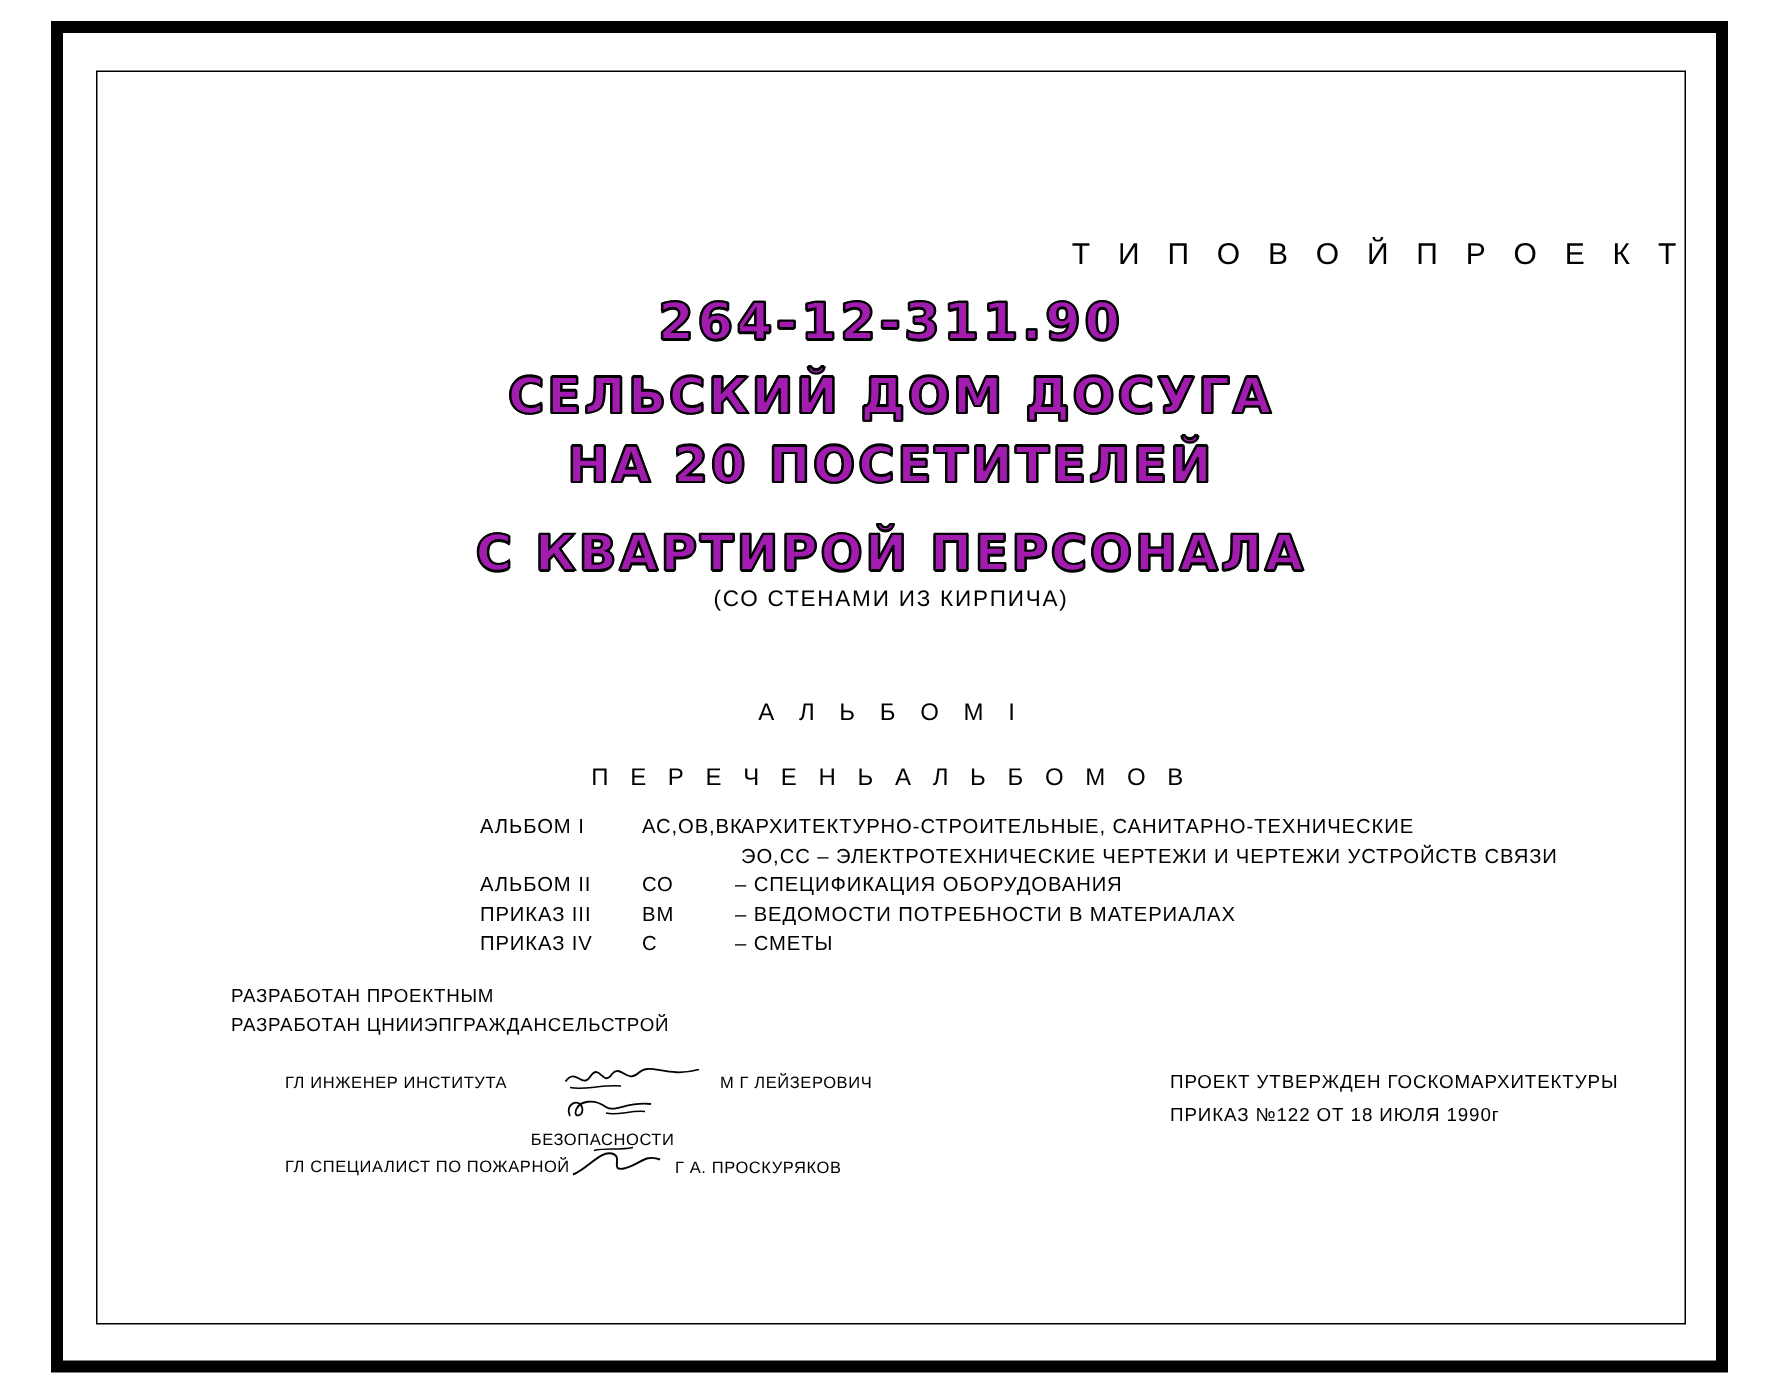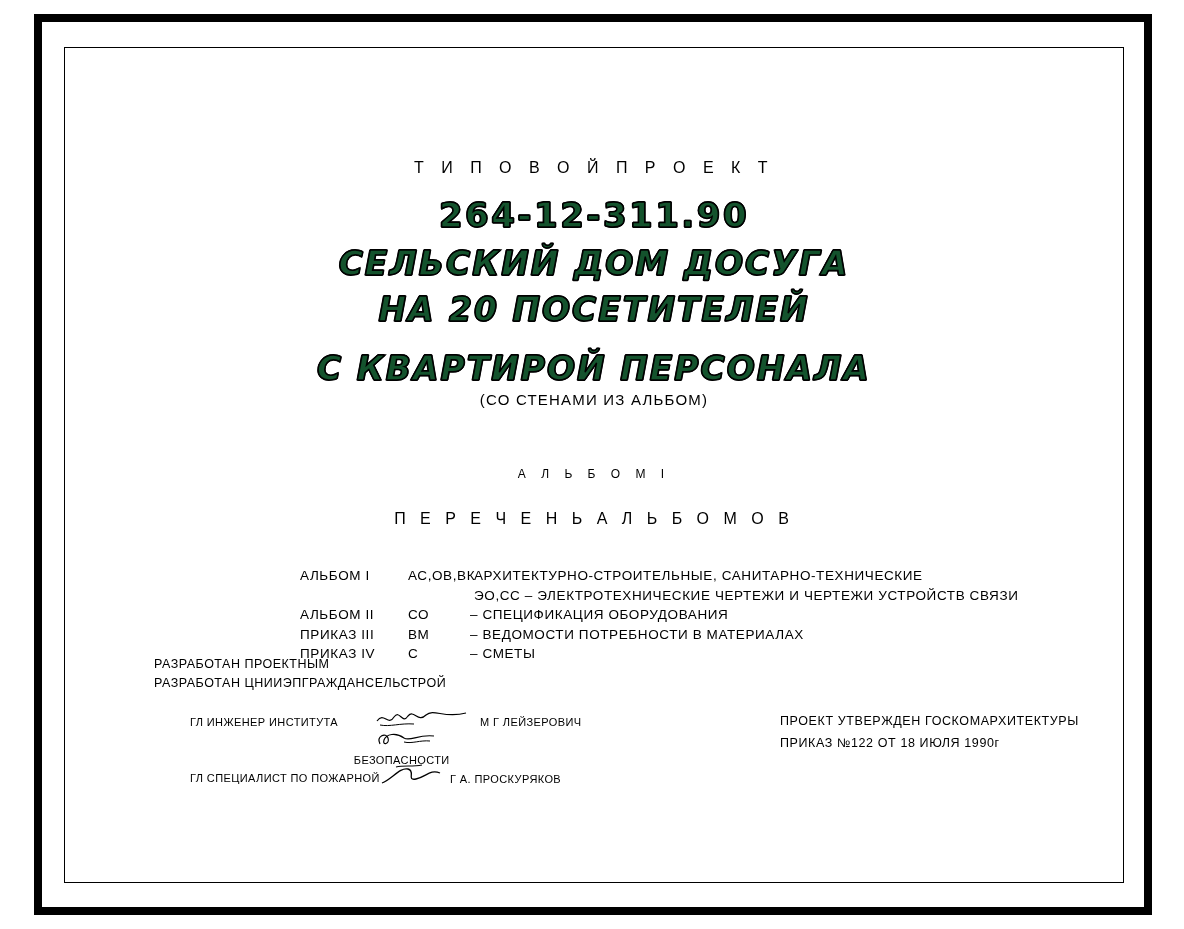--- a/index.html
+++ b/index.html
@@ -47,29 +47,29 @@
     width: 1060px;
     height: 836px;
     box-sizing: border-box;
   }
 
   .tp-label {
     position: absolute;
     left: 0;
     top: 112px;
     width: 100%;
-    text-align: center;
-    font-size: 16px;
+    text-align: right;
+    font-size: 20px;
     letter-spacing: 6.5px;
     font-weight: normal;
   }
 
   
   .outline-text {
-    color: #14532d;
+    color: #a21caf;
     -webkit-text-stroke: 1.4px #000000;
     text-shadow:
       -1px 0 #000, 1px 0 #000, 0 -1px #000, 0 1px #000;
   }
   .code-line {
     position: absolute;
     left: 0;
     top: 148px;
     width: 100%;
     text-align: center;
@@ -80,21 +80,20 @@
   }
   .title-line {
     position: absolute;
     left: 0;
     width: 100%;
     text-align: center;
     font-size: 33px;
     font-weight: bold;
     letter-spacing: 2px;
     font-family: "DejaVu Sans", sans-serif;
-    font-style: italic;
   }
   .title-1 { top: 197px; }
   .title-2 { top: 243px; }
   .title-3 { top: 289px; margin-top: 13px; }
 
   .subtitle {
     position: absolute;
     left: 0;
     top: 344px;
     width: 100%;
@@ -102,42 +101,41 @@
     font-size: 15px;
     letter-spacing: 1.2px;
   }
 
   .album-no {
     position: absolute;
     left: 0;
     top: 420px;
     width: 100%;
     text-align: center;
-    font-size: 12px;
+    font-size: 16px;
     letter-spacing: 6px;
   }
   .list-heading {
     position: absolute;
     left: 0;
     top: 463px;
     width: 100%;
     text-align: center;
     font-size: 16px;
     letter-spacing: 5px;
   }
 
   .album-list {
     position: absolute;
-    left: 236px;
+    left: 256px;
     top: 494px;
     font-size: 13.5px;
     line-height: 19.5px;
     letter-spacing: 0.6px;
     white-space: nowrap;
-    margin-top: 25px;
   }
   .album-row { display: block; }
   .al-name { display: inline-block; }
   .al-parts { display: inline-block; }
   .al-desc { display: inline-block; }
 
   .row-1 .al-name { width: 108px; }
   .row-1 .al-parts { width: 66px; }
   .row-cont { padding-left: 174px; }
 
@@ -196,21 +194,21 @@
   <div class="content">
 
     <div class="tp-label">Т И П О В О Й   П Р О Е К Т</div>
 
     <div class="code-line outline-text">264-12-311.90</div>
 
     <div class="title-line title-1 outline-text">СЕЛЬСКИЙ  ДОМ  ДОСУГА</div>
     <div class="title-line title-2 outline-text">НА 20 ПОСЕТИТЕЛЕЙ</div>
     <div class="title-line title-3 outline-text">С КВАРТИРОЙ ПЕРСОНАЛА</div>
 
-    <div class="subtitle">(СО  СТЕНАМИ ИЗ АЛЬБОМ)</div>
+    <div class="subtitle">(СО  СТЕНАМИ ИЗ КИРПИЧА)</div>
 
     <div class="album-no">А Л Ь Б О М  I</div>
     <div class="list-heading">П Е Р Е Ч Е Н Ь  А Л Ь Б О М О В</div>
 
     <div class="album-list">
       <div class="album-row row-1">
         <span class="al-name">АЛЬБОМ I</span><span class="al-parts">АС,ОВ,ВК</span><span class="al-desc">АРХИТЕКТУРНО-СТРОИТЕЛЬНЫЕ,  САНИТАРНО-ТЕХНИЧЕСКИЕ</span>
       </div>
       <div class="album-row row-cont">
         <span class="al-desc">ЭО,СС – ЭЛЕКТРОТЕХНИЧЕСКИЕ  ЧЕРТЕЖИ И ЧЕРТЕЖИ УСТРОЙСТВ СВЯЗИ</span>

